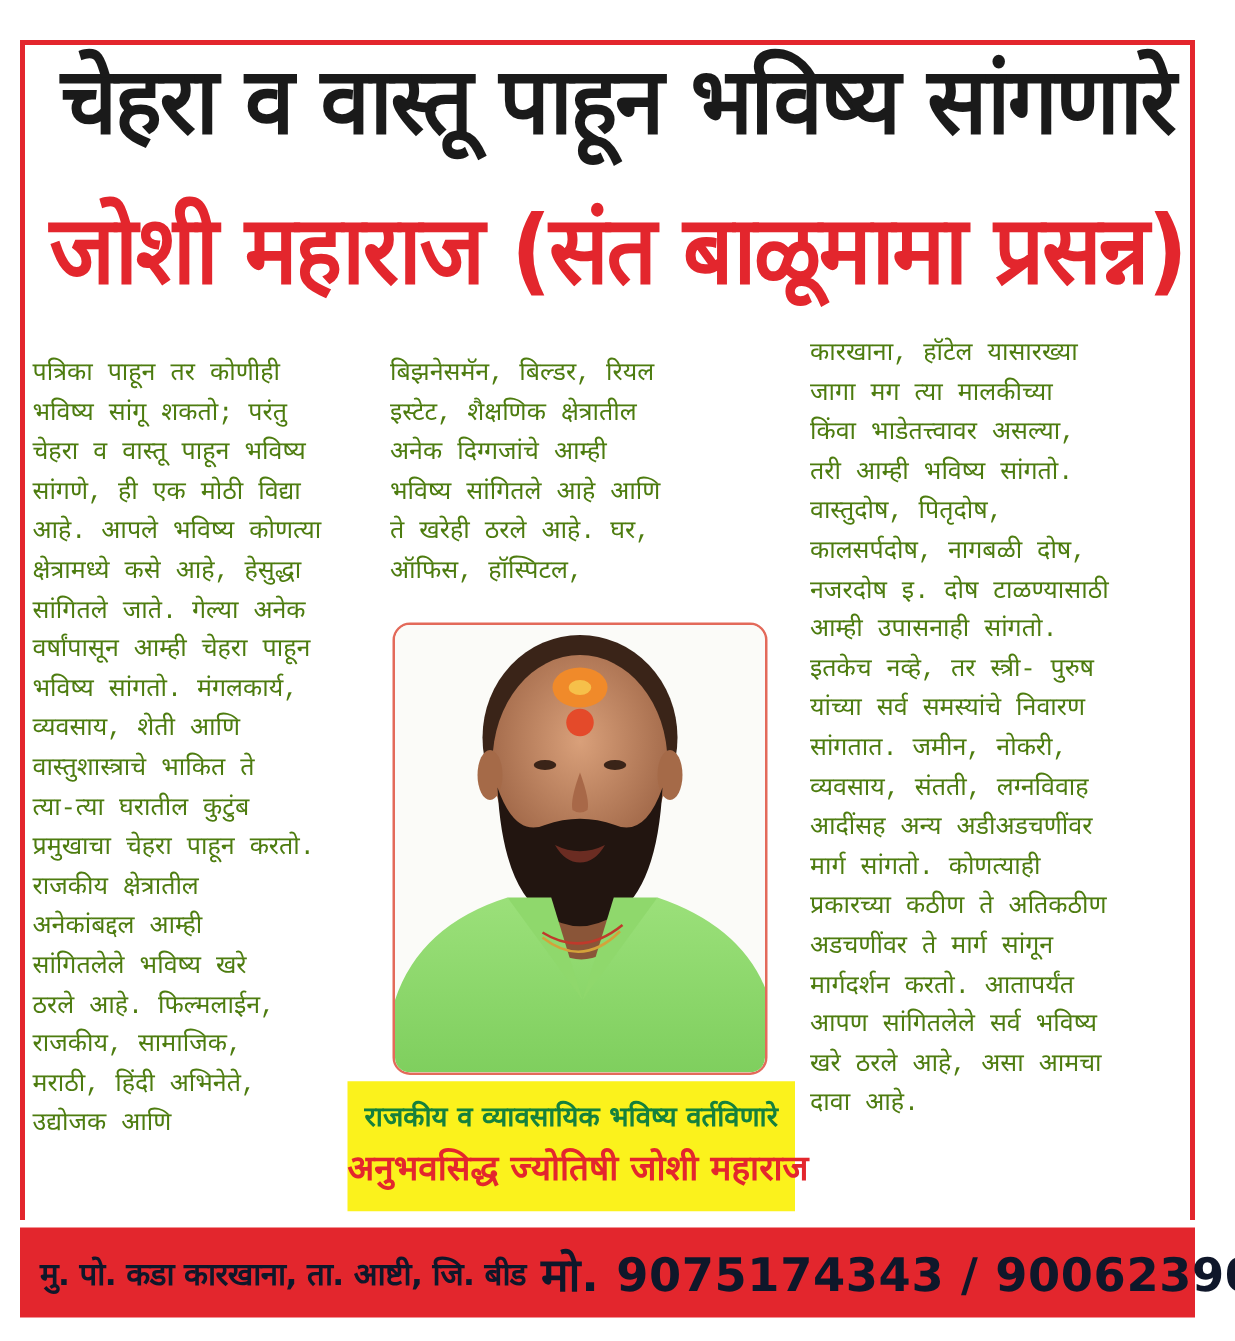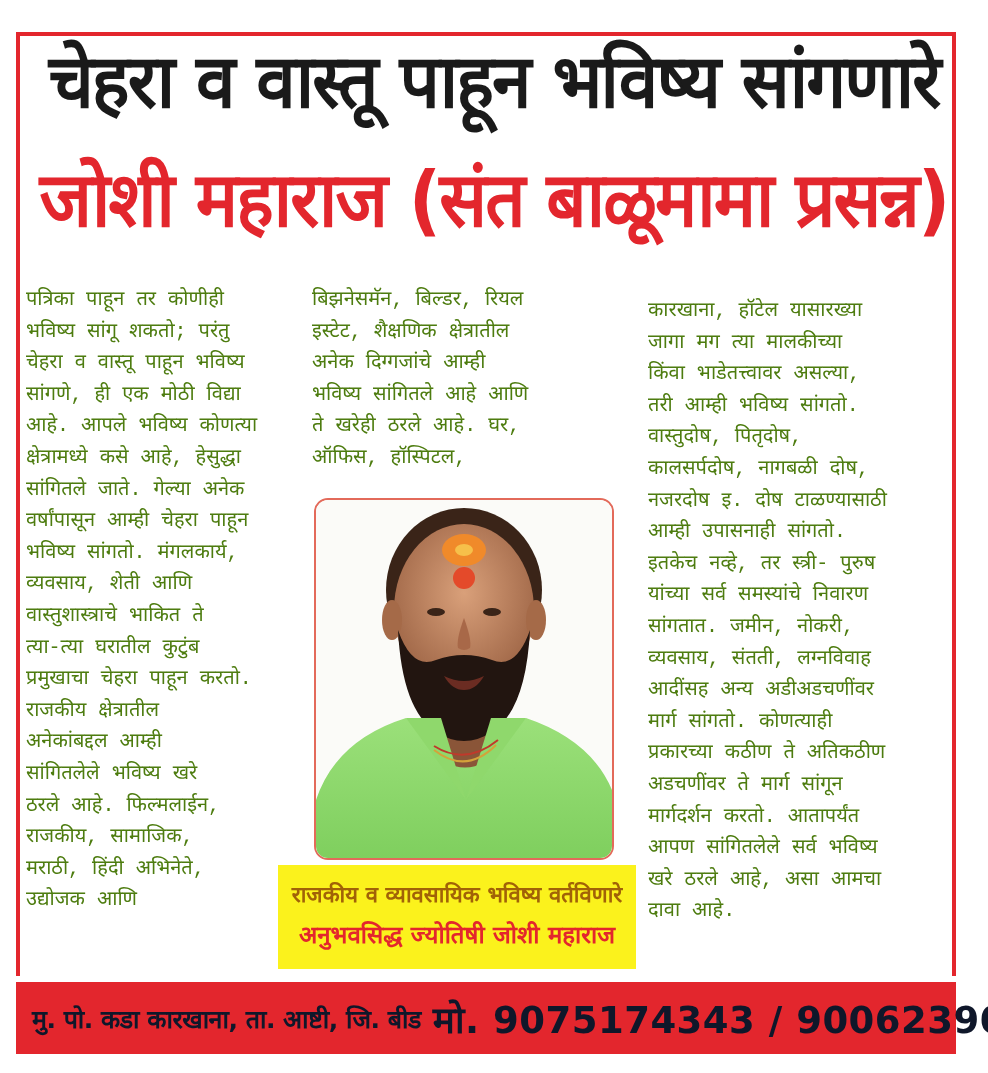--- a/index.html
+++ b/index.html
@@ -10,28 +10,28 @@
   .headline { position: absolute; left: 0; width: 100%; text-align: center;
               font-family: "DejaVu Sans", sans-serif; font-weight: bold; white-space: nowrap; }
   .h1 { top: 36px; font-size: 74px; color: #1a1a1a; letter-spacing: -2px; line-height: 90px;
         transform: scaleX(0.96); }
   .h2 { top: 150px; font-size: 76px; color: #e3262d; letter-spacing: -2px; line-height: 100px;
         transform: scaleX(0.93); }
   .col { position: absolute; font-size: 20px; line-height: 31.6px; color: #4d7c0f;
          white-space: pre-line; font-family: Liberation Mono, monospace; }
   .col1 { left: 26px; top: 284px; width: 290px; }
   .col2 { left: 312px; top: 284px; width: 300px; }
-  .col3 { left: 648px; top: 295px; width: 300px; }
+  .col3 { left: 648px; top: 268px; width: 300px; }
   .photo { position: absolute; left: 314px; top: 498px; width: 296px; height: 358px;
            border: 2px solid #e36a5a; border-radius: 14px; overflow: hidden; background: #fafafa; }
   .photo svg { display: block; }
   .caption { position: absolute; left: 278px; top: 865px; width: 358px; height: 104px;
              background: #fbf21c; text-align: center; font-weight: bold; white-space: nowrap; }
-  .cap1 { font-size: 22px; color: #a16207; margin-top: 10px; line-height: 40px; }
-  .cap2 { font-size: 24px; color: #e3262d; line-height: 40px; }
+  .cap1 { font-size: 22px; color: #15803d; margin-top: 10px; line-height: 40px; }
+  .cap2 { font-size: 28px; color: #e3262d; line-height: 40px; }
   .footer { position: absolute; left: 16px; top: 982px; width: 940px; height: 72px;
             background: #e3262d; color: #0f172a; display: flex; align-items: center;
             padding-left: 16px; box-sizing: border-box; white-space: nowrap; }
   .addr { font-size: 25px; font-weight: bold; letter-spacing: -0.5px; }
   .mob { font-size: 37px; font-weight: bold; margin-left: 12px; letter-spacing: 0.5px; }
 </style>
 </head>
 <body>
 
 <div class="frame"></div>

